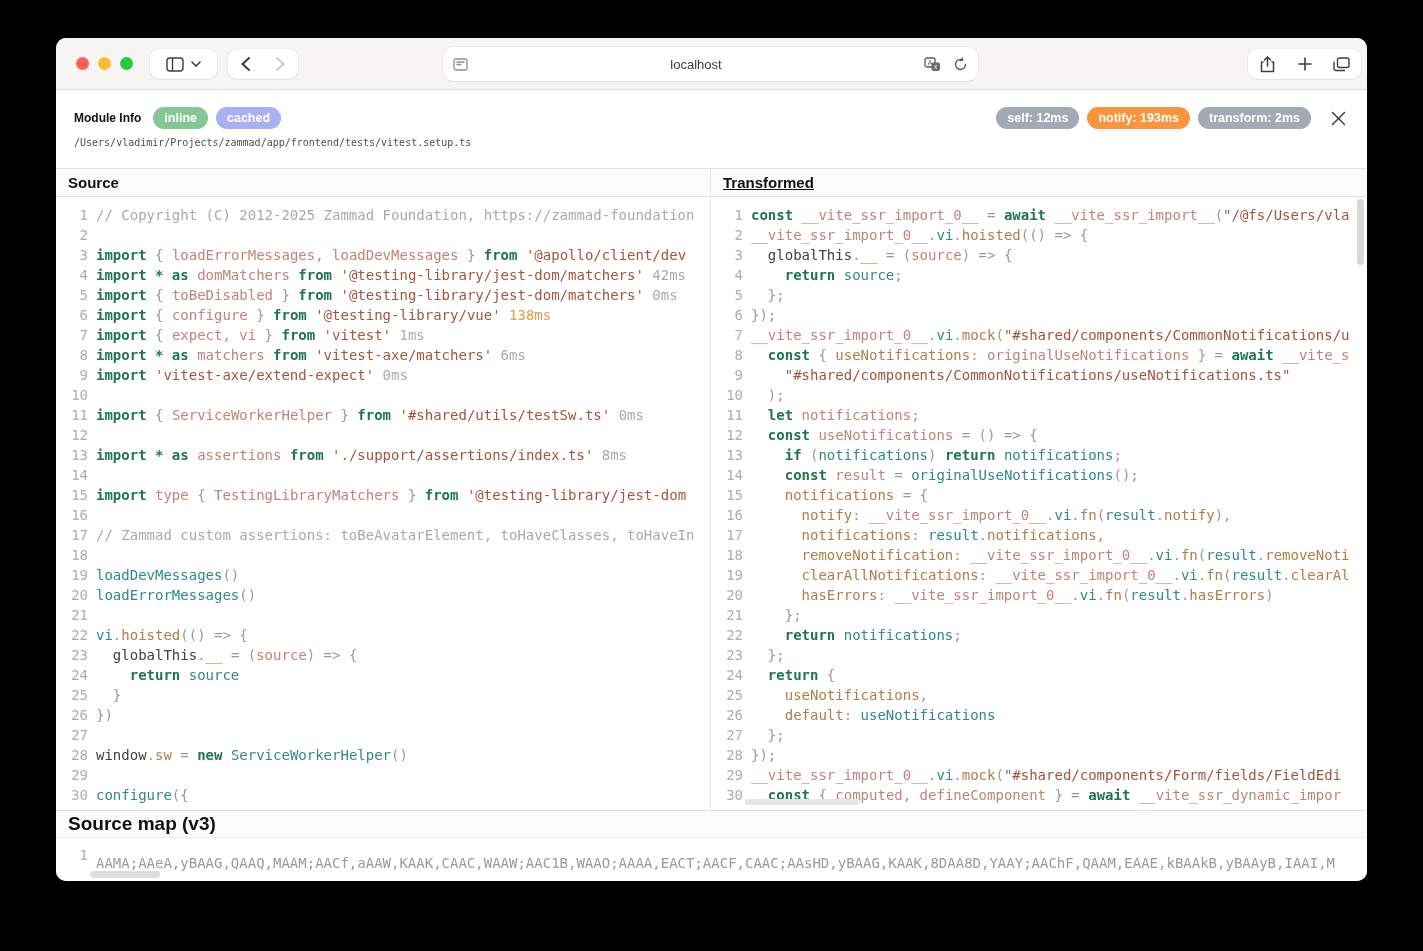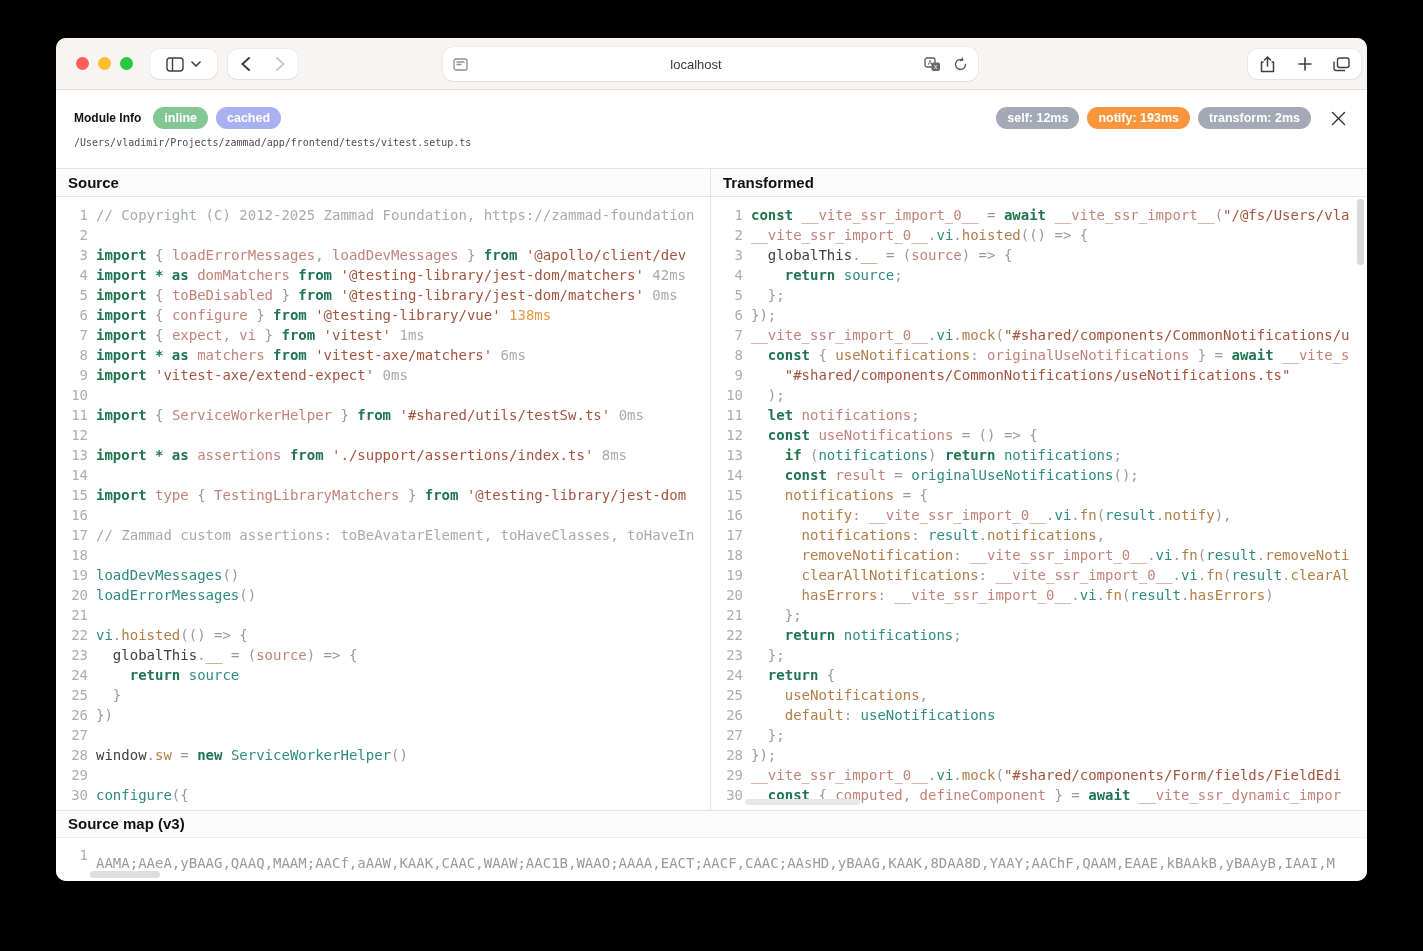--- a/index.html
+++ b/index.html
@@ -26,21 +26,21 @@
   .modtitle{font-size:12px;font-weight:bold;color:#111;}
   .badges{display:flex;align-items:flex-end;gap:8px;margin-left:12px;}
   .flexspace{flex:1;}
   .pill{display:inline-block;color:#fff;font-size:12.5px;font-weight:bold;padding:3px 11px;border-radius:999px;line-height:16px;}
   .closebtn{margin-left:16px;width:22px;height:22px;display:flex;align-items:center;justify-content:center;cursor:default;}
   .modpath{margin-top:7px;font-family:"DejaVu Sans Mono",monospace;font-size:10px;color:#4e4e4e;}
 
   
   .paneheads{position:absolute;left:0;top:130px;width:100%;height:29px;background:#fcfcfc;border-top:1px solid #e4e4e4;border-bottom:1px solid #e4e4e4;box-sizing:border-box;display:flex;}
   .panehead{width:654px;line-height:27px;padding-left:12px;font-size:15px;font-weight:bold;color:#111;box-sizing:border-box;flex:none;}
-  .panehead.second{border-left:1px solid #e4e4e4;width:657px;}
+  .panehead.second{border-left:1px solid #e4e4e4;width:657px;text-decoration:underline;}
 
   
   .panes{position:absolute;left:0;top:159px;width:100%;height:613px;display:flex;background:#fff;}
   .pane{width:654px;flex:none;overflow:hidden;padding:8px 0 0 8px;box-sizing:border-box;}
   .pane.second{border-left:1px solid #e4e4e4;width:657px;}
   .cl{display:flex;height:20px;line-height:20px;font-family:"DejaVu Sans Mono",monospace;font-size:14px;}
   .ln{width:24px;flex:none;text-align:right;margin-right:8px;color:#adadad;}
   .cd{white-space:pre;flex:none;}
   .t-k{color:var(--t-k);font-weight:600;}
   .t-v{color:var(--t-v);}
@@ -49,21 +49,21 @@
   .t-p{color:var(--t-p);}
   .t-u{color:var(--t-u);}
   .t-g{color:var(--t-g);}
   .t-c{color:var(--t-c);}
   .t-t{color:var(--t-t);}
   .t-o{color:var(--t-o);}
   .vscroll{position:absolute;right:3px;top:2px;width:7px;height:66px;background:#d9d9d9;border-radius:4px;}
   .hscroll-trf{position:absolute;left:689px;bottom:5px;width:115px;height:6px;background:#e7e7e7;border-radius:3px;}
 
   
-  .maphead{position:absolute;left:0;top:772px;width:100%;height:28px;background:#fcfcfc;border-top:1px solid #e4e4e4;border-bottom:1px solid #ececec;box-sizing:border-box;line-height:26px;padding-left:12px;font-size:15px;font-weight:bold;color:#111;}
+  .maphead{position:absolute;left:0;top:772px;width:100%;height:28px;background:#fcfcfc;border-top:1px solid #e4e4e4;border-bottom:1px solid #ececec;box-sizing:border-box;line-height:26px;padding-left:12px;font-size:19px;font-weight:bold;color:#111;}
   .maprow{position:absolute;left:0;top:800px;width:100%;height:43px;background:#fff;box-sizing:border-box;padding:7px 0 0 8px;display:flex;font-family:"DejaVu Sans Mono",monospace;font-size:14px;line-height:20px;overflow:hidden;}
   .mapcode{white-space:pre;color:#9a9a9a;flex:none;margin-top:8px;}
   .hscroll-map{position:absolute;left:34px;bottom:3px;width:70px;height:7px;background:#dedede;border-radius:3.5px;}
 
   svg{display:block;}
 </style>
 </head>
 <body>
 
 <div class="window">

